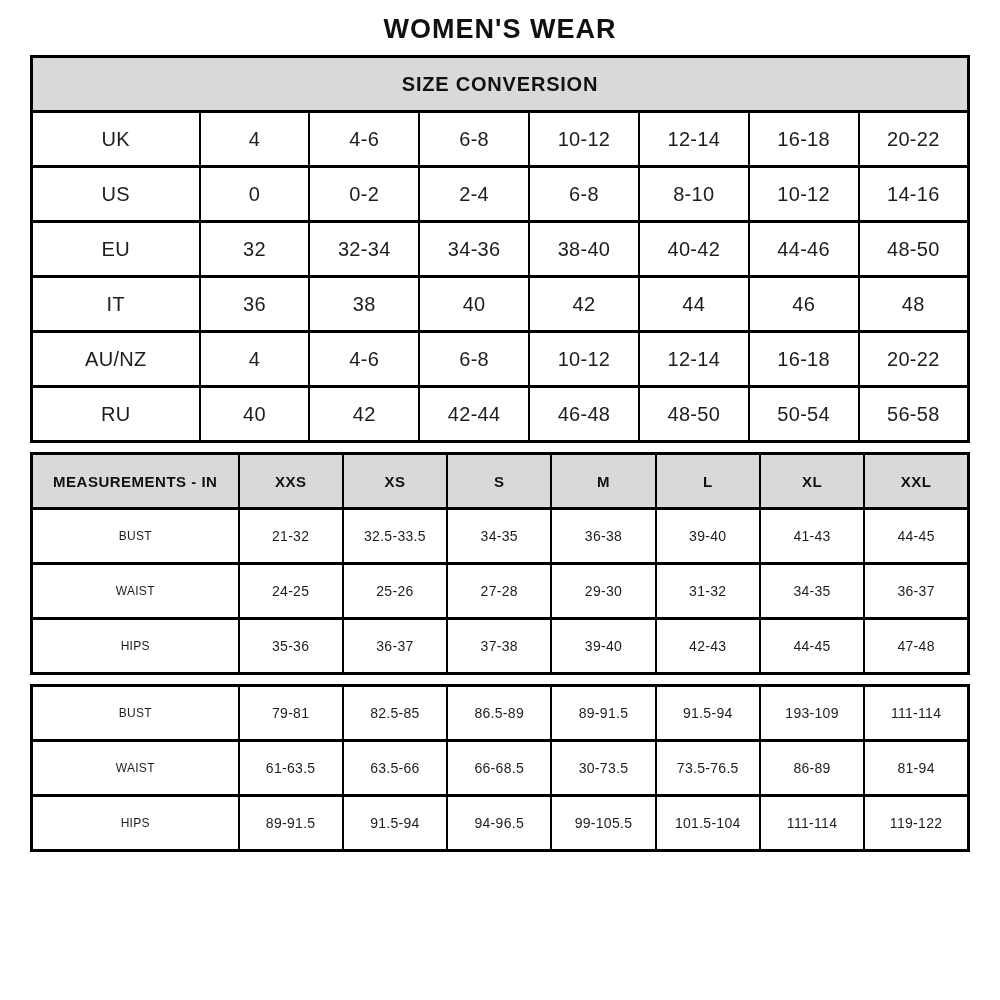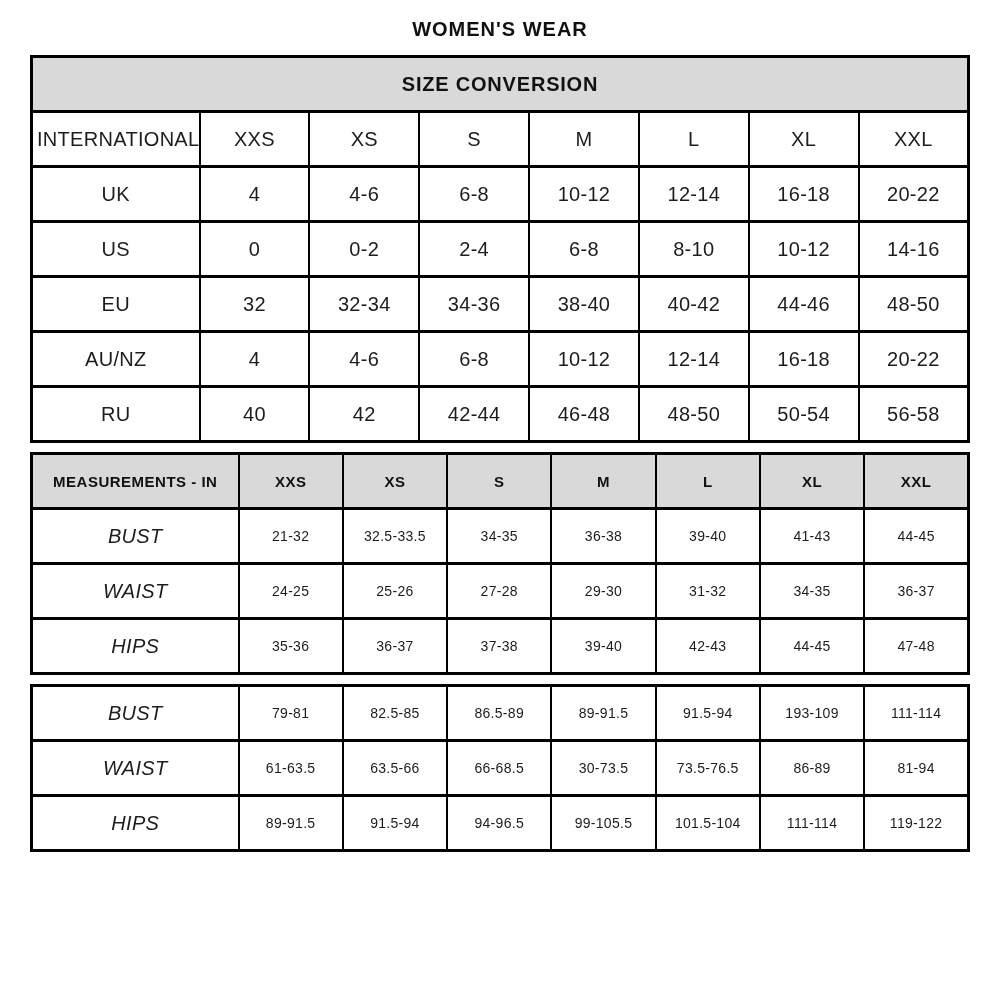--- a/index.html
+++ b/index.html
@@ -9,21 +9,21 @@
     background: #ffffff;
     box-sizing: border-box;
     font-family: "Liberation Sans", sans-serif;
     color: #1a1a1a;
     overflow: hidden;
   }
   .page-title {
     margin: 0;
     padding: 14px 0 11px 0;
     text-align: center;
-    font-size: 20px;
+    font-size: 27px;
     line-height: 30px;
     font-weight: 700;
     letter-spacing: 1px;
     color: #111111;
   }
   table {
     width: 940px;
     margin: 0 auto;
     border-collapse: collapse;
     table-layout: fixed;
@@ -54,21 +54,21 @@
     font-weight: 700;
     color: #111111;
   }
   
   td.table-title { font-size: 16px; letter-spacing: 0.8px; }
   
   #size-table td { font-size: 20px; }
   
   #in-table td, #cm-table td { font-size: 14px; }
   #in-table td.hd, #cm-table td.hd { font-size: 15px; letter-spacing: 0.5px; text-align: center; }
-  #in-table td.lbl, #cm-table td.lbl { font-size: 20px; font-style: italic; }
+  #in-table td.lbl, #cm-table td.lbl { font-size: 12px; }
 </style>
 </head>
 <body>
 
 <div class="page">
 
   <h1 class="page-title">WOMEN'S WEAR</h1>
 
   <table id="size-table">
     <colgroup>
@@ -77,30 +77,20 @@
         <col>
         <col>
         <col>
         <col>
         <col>
         <col>
     </colgroup>
     <tbody>
         <tr>
           <td colspan="8" class="hd table-title">SIZE CONVERSION</td>
-        </tr>
-        <tr>
-          <td class="lbl">INTERNATIONAL</td>
-          <td class="val">XXS</td>
-          <td class="val">XS</td>
-          <td class="val">S</td>
-          <td class="val">M</td>
-          <td class="val">L</td>
-          <td class="val">XL</td>
-          <td class="val">XXL</td>
         </tr>
         <tr>
           <td class="lbl">UK</td>
           <td class="val">4</td>
           <td class="val">4-6</td>
           <td class="val">6-8</td>
           <td class="val">10-12</td>
           <td class="val">12-14</td>
           <td class="val">16-18</td>
           <td class="val">20-22</td>
@@ -119,20 +109,30 @@
           <td class="lbl">EU</td>
           <td class="val">32</td>
           <td class="val">32-34</td>
           <td class="val">34-36</td>
           <td class="val">38-40</td>
           <td class="val">40-42</td>
           <td class="val">44-46</td>
           <td class="val">48-50</td>
         </tr>
         <tr>
+          <td class="lbl">IT</td>
+          <td class="val">36</td>
+          <td class="val">38</td>
+          <td class="val">40</td>
+          <td class="val">42</td>
+          <td class="val">44</td>
+          <td class="val">46</td>
+          <td class="val">48</td>
+        </tr>
+        <tr>
           <td class="lbl">AU/NZ</td>
           <td class="val">4</td>
           <td class="val">4-6</td>
           <td class="val">6-8</td>
           <td class="val">10-12</td>
           <td class="val">12-14</td>
           <td class="val">16-18</td>
           <td class="val">20-22</td>
         </tr>
         <tr>

